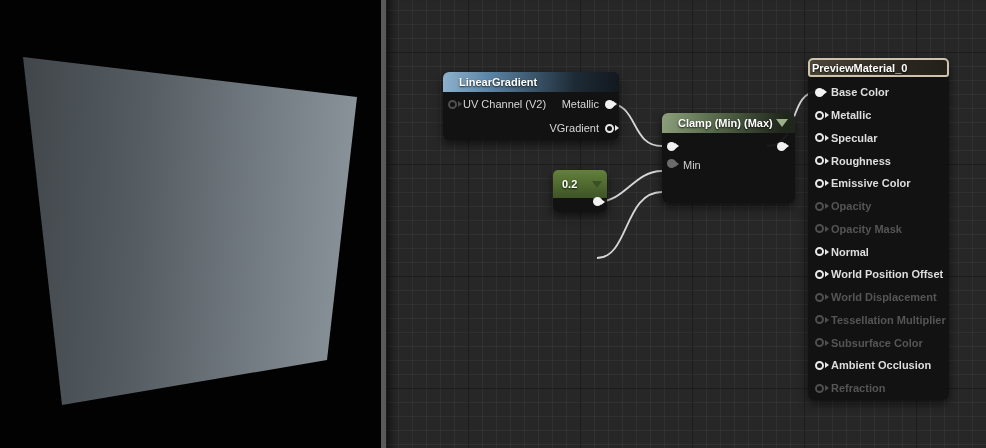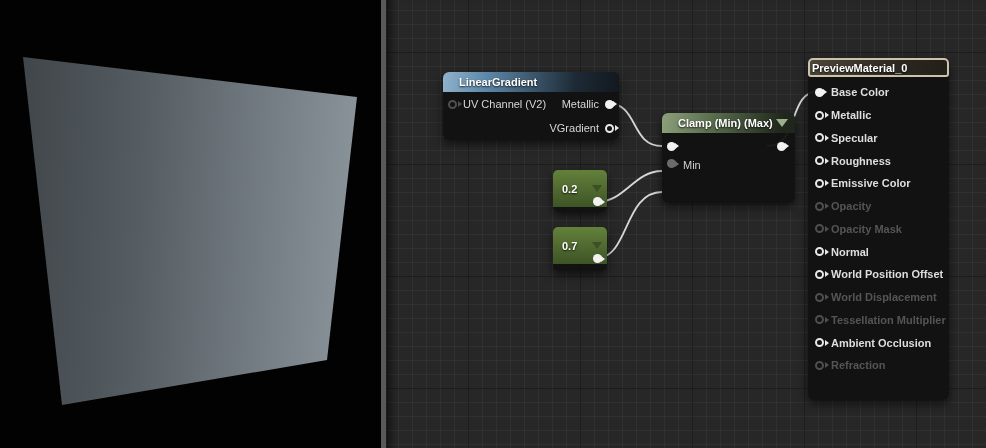--- a/index.html
+++ b/index.html
@@ -58,21 +58,21 @@
   .pin-group{display:flex;align-items:center;gap:6px;justify-content:flex-end;}
 
   
   .node.clamp{left:275px;top:113px;width:133px;height:90px;}
   .node.clamp .node-header{background:linear-gradient(100deg,#8da07c 0%,#5c7150 35%,#1f261b 90%);}
   .clamp-io{display:flex;align-items:center;justify-content:space-between;height:26px;padding:0 9px 0 5px;}
   .clamp-sub{display:flex;align-items:flex-start;gap:7px;height:21px;padding-left:5px;color:#cfcfcf;}
 
   
   .node.const{width:54px;border-radius:5px;}
-  .node.const .node-header{height:37px;border-radius:5px 5px 0 0;
+  .node.const .node-header{height:28px;border-radius:5px 5px 0 0;
         background:linear-gradient(180deg,#64813b 0%,#4c662e 60%,#3e5426 100%);padding:0 5px 0 0;}
   .node.const .node-title{padding-left:9px;}
   .node.const .tri{margin-right:0;border-left-width:5px;border-right-width:5px;border-top-width:7px;}
   .node.const-a{left:166px;top:170px;height:42px;}
   .node.const-b{left:166px;top:227px;height:44px;}
   .const-out{position:absolute;right:5px;}
   .const-a .const-out{bottom:6px;}
   .const-b .const-out{bottom:8px;}
 
   
@@ -145,27 +145,20 @@
     </div>
 
     <div class="node const const-a">
       <div class="node-header">
         <span class="node-title">0.2</span>
         <span class="tri dark"></span>
       </div>
       <span class="pin filled const-out"></span>
     </div>
 
-    <div class="node const const-b">
-      <div class="node-header">
-        <span class="node-title">0.7</span>
-        <span class="tri dark"></span>
-      </div>
-      <span class="pin filled const-out"></span>
-    </div>
 
     <div class="node pm">
       <div class="pm-header">
         <span class="node-title">PreviewMaterial_0</span>
       </div>
       <div class="pm-rows">
           <div class="pm-row">
             <span class="pin filled"></span>
             <span class="pm-label">Base Color</span>
           </div>
@@ -202,20 +195,24 @@
             <span class="pm-label">World Position Offset</span>
           </div>
           <div class="pm-row inactive">
             <span class="pin dim-hollow"></span>
             <span class="pm-label">World Displacement</span>
           </div>
           <div class="pm-row inactive">
             <span class="pin dim-hollow"></span>
             <span class="pm-label">Tessellation Multiplier</span>
           </div>
+          <div class="pm-row inactive">
+            <span class="pin dim-hollow"></span>
+            <span class="pm-label">Subsurface Color</span>
+          </div>
           <div class="pm-row">
             <span class="pin hollow"></span>
             <span class="pm-label">Ambient Occlusion</span>
           </div>
           <div class="pm-row inactive">
             <span class="pin dim-hollow"></span>
             <span class="pm-label">Refraction</span>
           </div>
         </div>
     </div>

